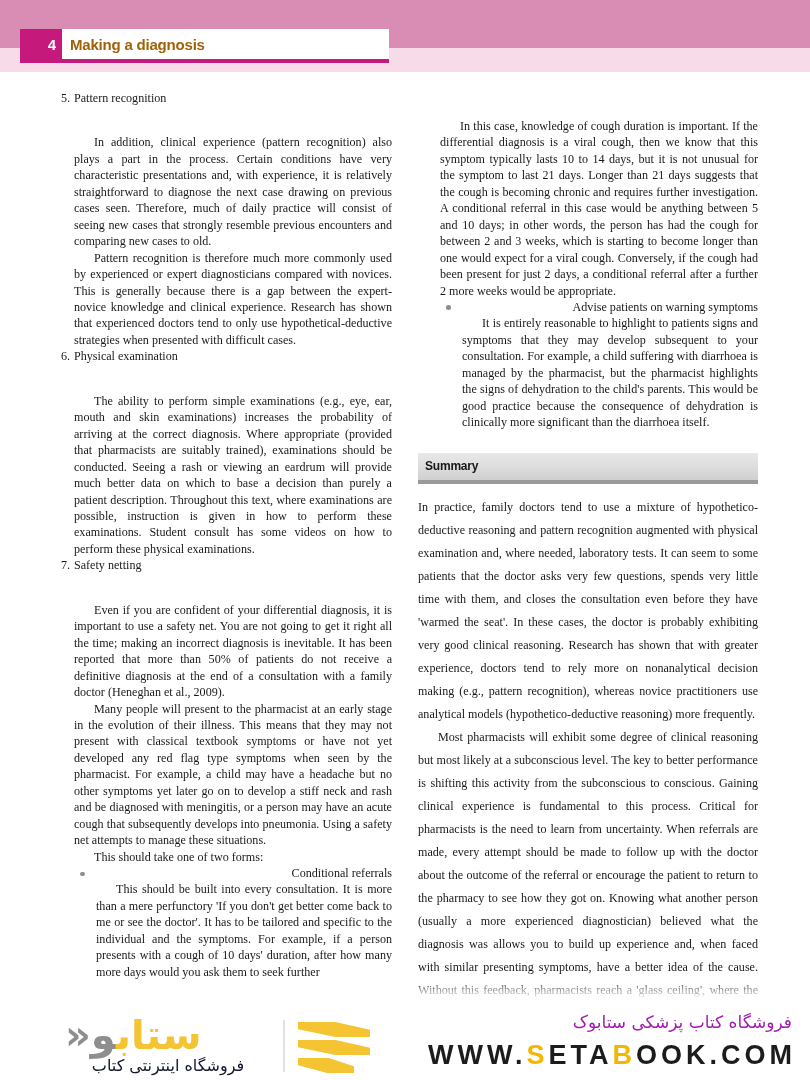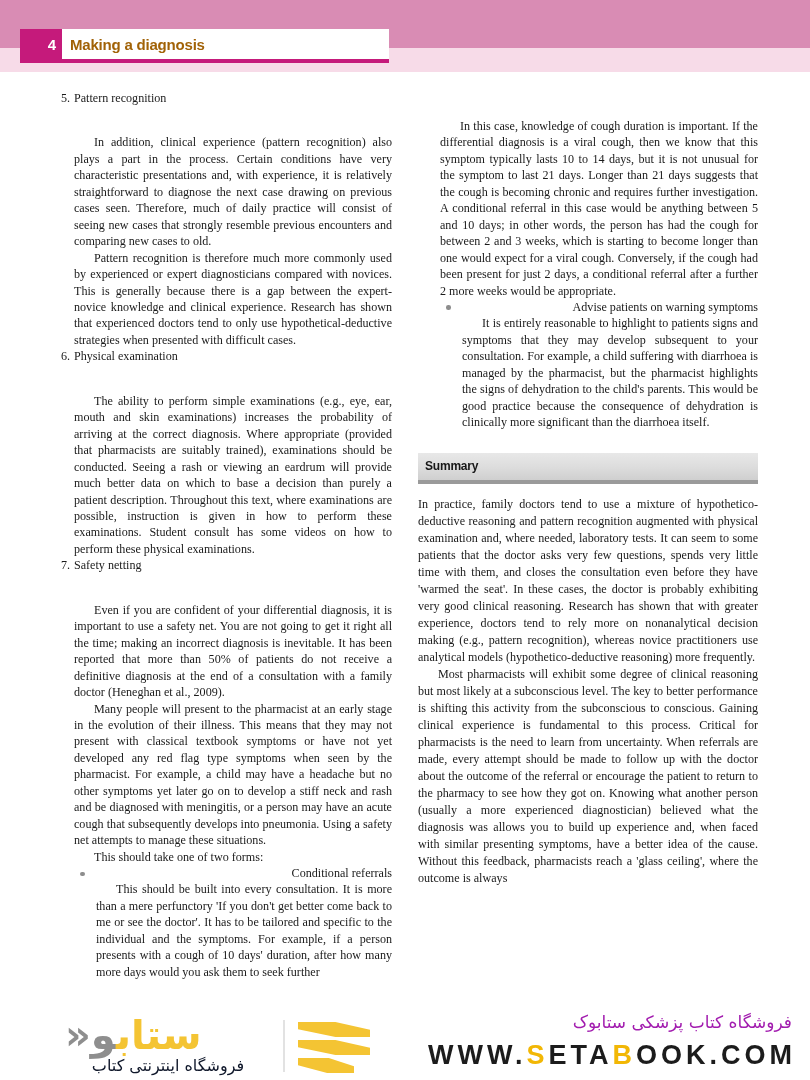--- a/index.html
+++ b/index.html
@@ -165,21 +165,21 @@
   }
   .summary-head-text {
     font-family: "Liberation Sans", sans-serif;
     font-size: 12px;
     font-weight: bold;
     color: #171717;
     letter-spacing: -0.2px;
   }
   .summary-body {
     font-size: 12.1px;
-    line-height: 17px;
+    line-height: 23px;
     text-align: justify;
   }
 
   
   .fade-mask {
     position: absolute;
     left: 0;
     bottom: 0;
     width: 810px;
     height: 26px;

